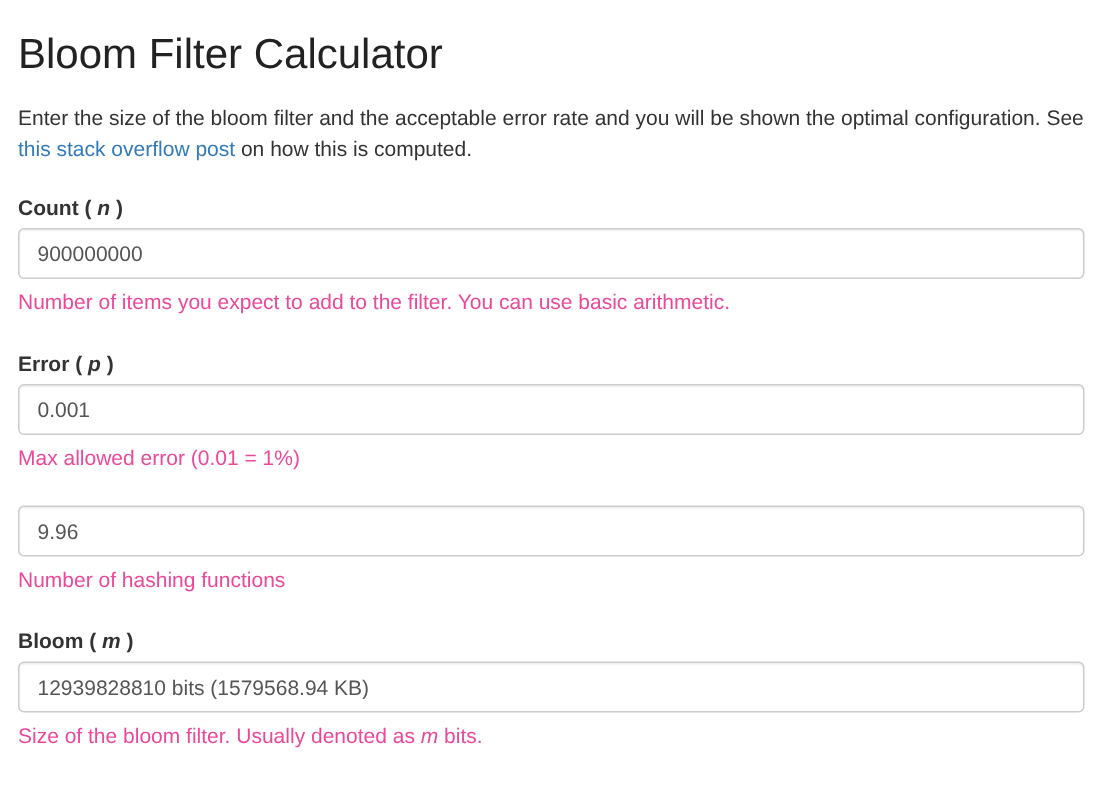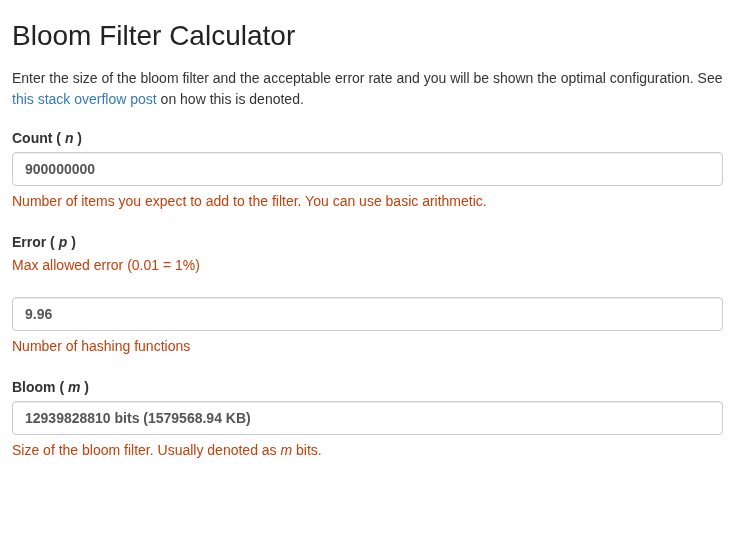--- a/index.html
+++ b/index.html
@@ -49,53 +49,53 @@
       padding: 7px 12px;
       font-size: 14px;
       line-height: 1.4;
       color: #555;
       background-color: #fff;
       border: 1px solid #ccc;
       border-radius: 4px;
       box-shadow: inset 0 1px 1px rgba(0,0,0,.075);
       font-family: inherit;
       height: 34px;
-      font-weight: bold;
     }
     .help-text {
       font-size: 14px;
-      color: #c2410c;
+      color: #ec4899;
       margin-top: 6px;
       line-height: 1.4;
     }
     .help-text .var {
       font-style: italic;
     }
   </style>
 </head>
 <body>
 
 <h1>Bloom Filter Calculator</h1>
 
 <p class="intro">
-  <span>Enter the size of the bloom filter and the acceptable error rate and you will be shown the optimal configuration. See </span><a href="#">this stack overflow post</a><span> on how this is denoted.</span>
+  <span>Enter the size of the bloom filter and the acceptable error rate and you will be shown the optimal configuration. See </span><a href="#">this stack overflow post</a><span> on how this is computed.</span>
 </p>
 
 <div class="form-group">
   <label class="form-label">
     <span>Count ( </span><span class="var">n</span><span> )</span>
   </label>
   <input type="text" class="form-control" value="900000000" style="">
   <div class="help-text">Number of items you expect to add to the filter. You can use basic arithmetic.</div>
 </div>
 
 <div class="form-group">
   <label class="form-label">
     <span>Error ( </span><span class="var">p</span><span> )</span>
   </label>
+  <input type="text" class="form-control" value="0.001" style="">
   <div class="help-text">Max allowed error (0.01 = 1%)</div>
 </div>
 
 <div class="form-group">
   <input type="text" class="form-control" value="9.96" style="">
   <div class="help-text">Number of hashing functions</div>
 </div>
 
 <div class="form-group">
   <label class="form-label">

